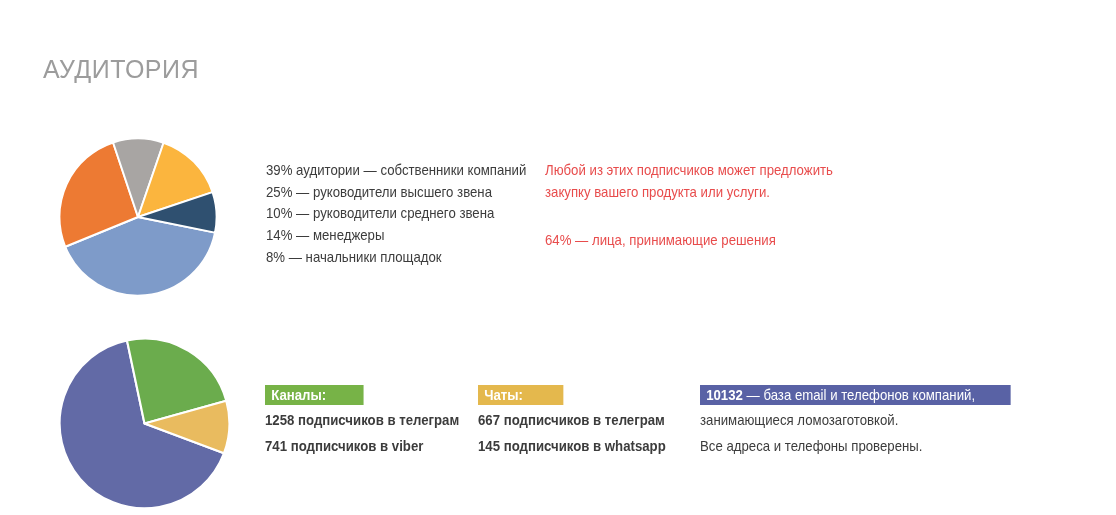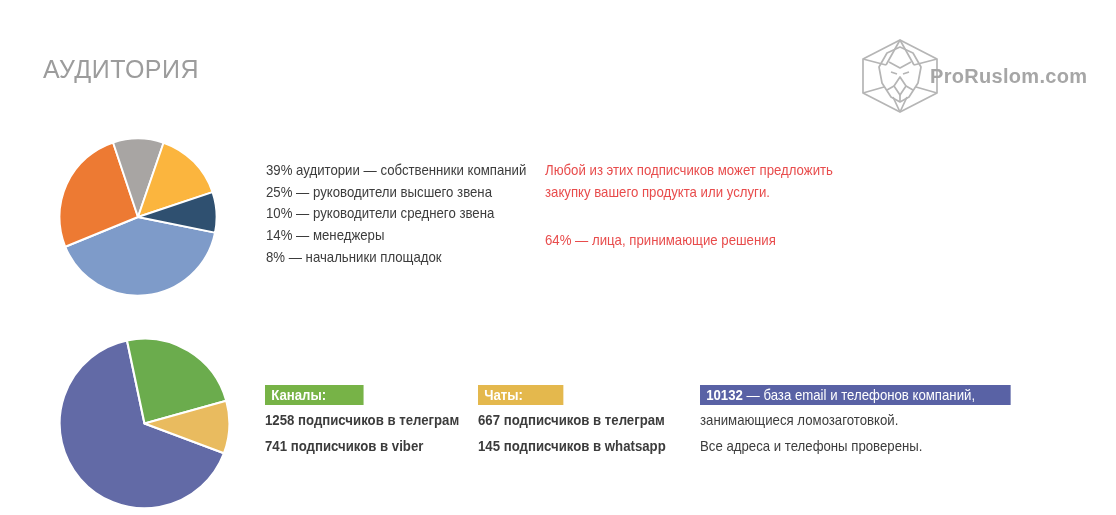--- a/index.html
+++ b/index.html
@@ -46,32 +46,20 @@
   .col .line{margin-top:5px;line-height:20.5px;font-weight:700;}
   .col3 .line{font-weight:400;}
 </style>
 </head>
 <body>
 
 <div class="slide">
 
   <h1 class="title">АУДИТОРИЯ</h1>
 
-  <div class="logo">
-    <svg class="logo-icon" viewBox="0 0 88 78" fill="none" stroke="#b5b5b5" stroke-width="1.7" stroke-linejoin="round">
-      <polygon points="44,3 81,22 81,56 44,75 7,56 7,22"></polygon>
-      <path d="M44,3 L30,28 M44,3 L58,28 M7,22 L30,28 M81,22 L58,28 M7,56 L28,50 M81,56 L60,50 M44,75 L37,60 M44,75 L51,60"></path>
-      <polygon points="44,10 57,16 65,30 62,46 53,60 44,65 35,60 26,46 23,30 31,16"></polygon>
-      <path d="M33,25 L44,31 L55,25"></path>
-      <path d="M35,35 L41,37 M53,35 L47,37"></path>
-      <path d="M44,40 L38,49 L44,58 L50,49 Z"></path>
-      <path d="M38,49 L31,53 M50,49 L57,53 M44,58 L44,65"></path>
-    </svg>
-    <span class="logo-text">ProRuslom.com</span>
-  </div>
 
   <svg class="pie pie1" viewBox="0 0 200 200">
       <path d="M100,100 L195.05,119.34 A97,97 0 0 1 10.22,136.73 Z" fill="#7E9BC9" stroke="#ffffff" stroke-width="2.4" stroke-linejoin="round"></path>
       <path d="M100,100 L10.22,136.73 A97,97 0 0 1 69.22,8.01 Z" fill="#ED7A33" stroke="#ffffff" stroke-width="2.4" stroke-linejoin="round"></path>
       <path d="M100,100 L69.22,8.01 A97,97 0 0 1 131.58,8.28 Z" fill="#A8A5A3" stroke="#ffffff" stroke-width="2.4" stroke-linejoin="round"></path>
       <path d="M100,100 L131.58,8.28 A97,97 0 0 1 191.99,69.22 Z" fill="#FBB53E" stroke="#ffffff" stroke-width="2.4" stroke-linejoin="round"></path>
       <path d="M100,100 L191.99,69.22 A97,97 0 0 1 195.05,119.34 Z" fill="#2F5070" stroke="#ffffff" stroke-width="2.4" stroke-linejoin="round"></path>
     </svg>
 
   <div class="stats condensed">

